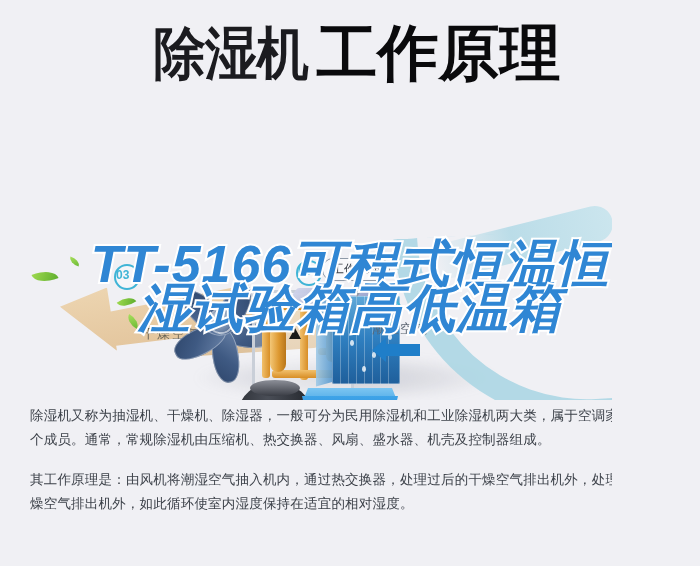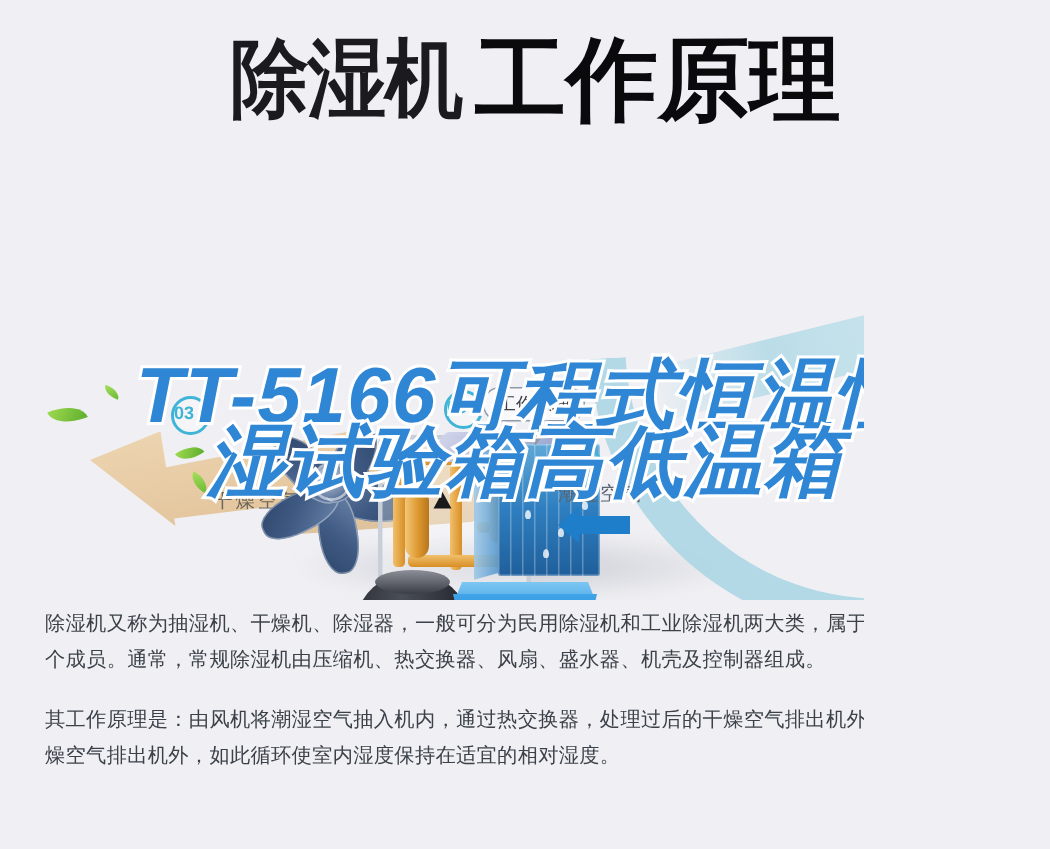--- a/index.html
+++ b/index.html
@@ -3,21 +3,21 @@
 <meta charset="utf-8">
 <style>
   html,body{margin:0;padding:0;}
   body{
     width:700px;height:566px;
     background:#f0f0f4;
     font-family:"Liberation Sans","DejaVu Sans",sans-serif;
     overflow:hidden;
     position:relative;
   }
-  .page{position:relative;width:576px;height:566px;background:#f0f0f4;overflow:hidden;}
+  .page{position:relative;width:576px;height:566px;background:#f0f0f4;overflow:hidden;padding-left:36px;}
 
   
   .title-wrap{
     position:absolute;left:0;top:22px;width:700px;
     text-align:center;white-space:nowrap;
   }
   .title-a{
     font-size:57px;line-height:62px;font-weight:700;color:#1b1b1f;
     letter-spacing:-1px;
     display:inline-block;transform:scaleX(.92);transform-origin:right center;

